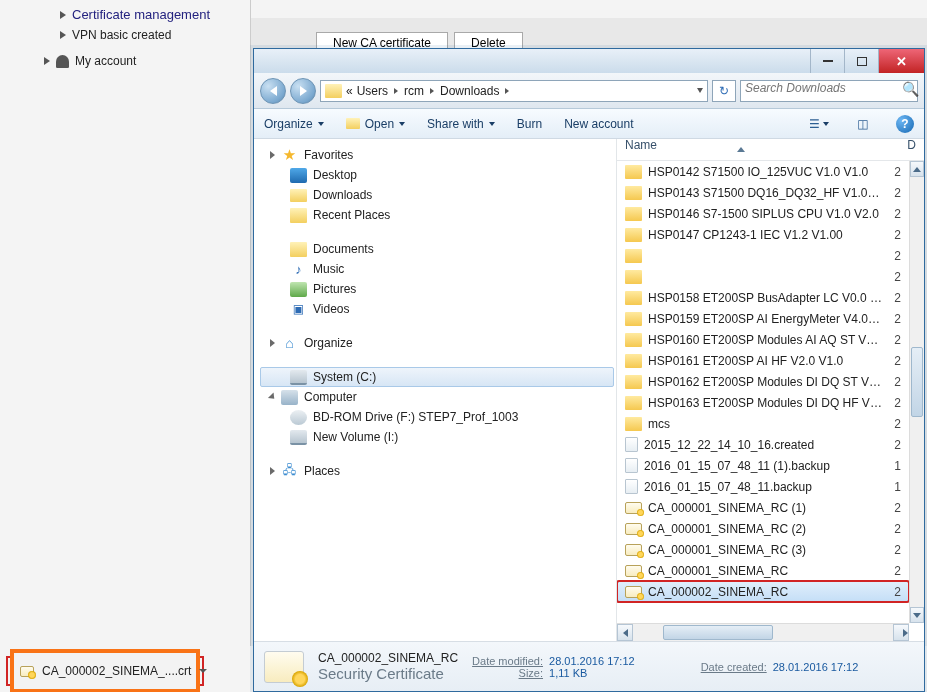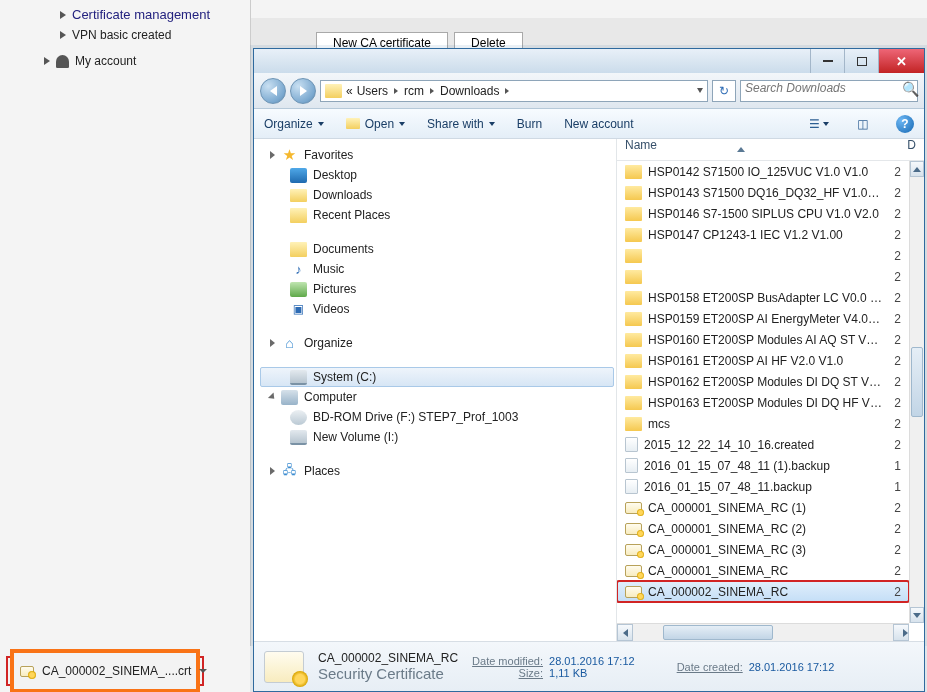--- a/index.html
+++ b/index.html
@@ -445,18 +445,18 @@
     <div class="txt">
       <div class="ttl">CA_000002_SINEMA_RC</div>
       <div class="sub">Security Certificate</div>
     </div>
     <div class="kv">
       <span class="k">Date modified:</span>
       <span class="v">28.01.2016 17:12</span>
       <span class="k">Size:</span>
       <span class="v">1,11 KB</span>
     </div>
-    <div class="kv" style="margin-left:28px;">
+    <div class="kv" style="margin-left:52px;">
       <span class="k">Date created:</span>
       <span class="v">28.01.2016 17:12</span>
     </div>
   </div>
 </div>
 
 </body></html>

